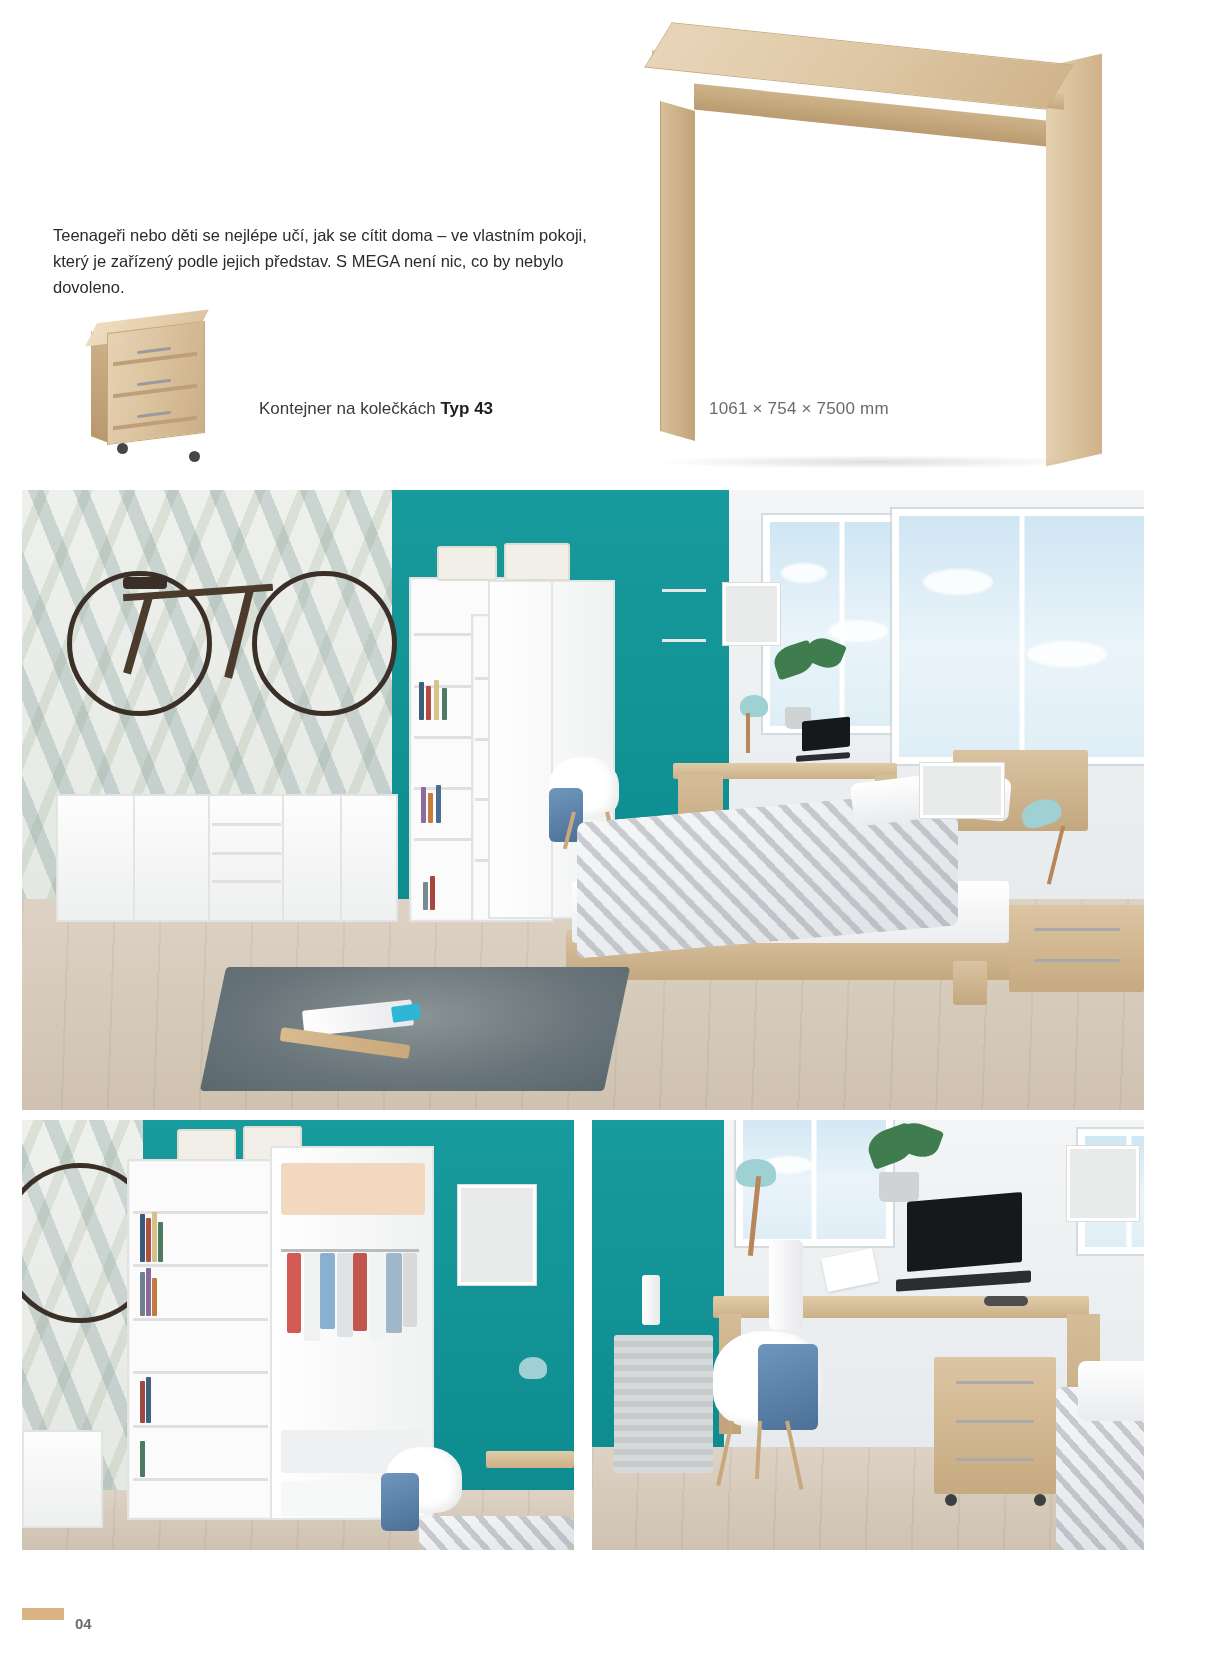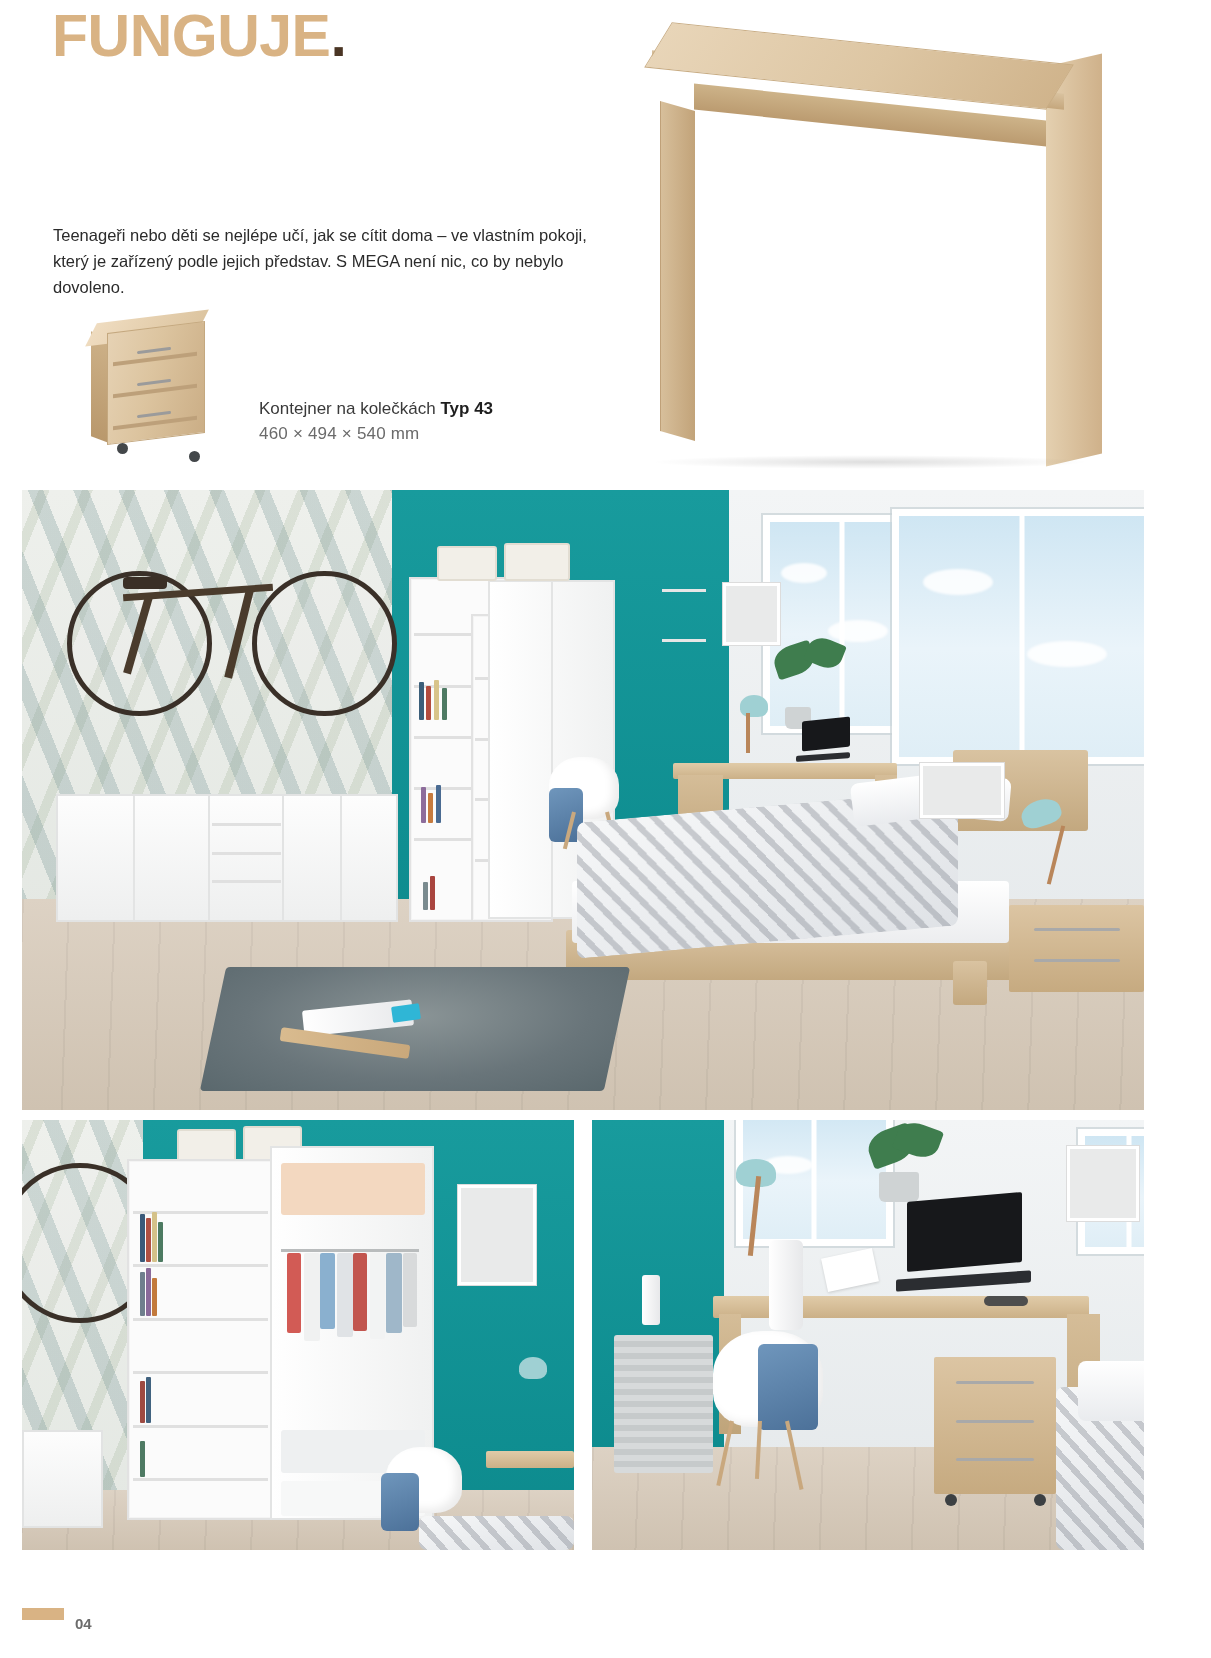--- a/index.html
+++ b/index.html
@@ -281,23 +281,20 @@
   }
   #footer-bar {
     position: absolute; left: 22px; top: 1608px; width: 42px; height: 12px;
     background: #d9b384;
   }
 </style>
 </head>
 <body>
 
 <div class="headline">
-  <span class="line2">
-    <span>FUNGUJE</span><span class="dot">.</span>
-  </span>
 </div>
 
 <p class="intro">Teenageři nebo děti se nejlépe učí, jak se cítit doma – ve vlastním pokoji, který je zařízený podle jejich představ. S MEGA není nic, co by nebylo dovoleno.</p>
 
 <div class="photo" id="pedestal-photo">
   <div class="ped-side"></div>
   <div class="ped-top"></div>
   <div class="ped-body"></div>
   <div class="ped-drawer" style="top:52px;"></div>
   <div class="ped-drawer" style="top:84px;"></div>
@@ -307,33 +304,33 @@
   <div class="ped-handle" style="left:52px;top:108px;"></div>
   <div class="ped-wheel" style="left:32px;"></div>
   <div class="ped-wheel" style="left:104px;bottom:8px;"></div>
 </div>
 
 <div class="caption" id="caption-container">
   <div class="ttl">
     <span>Kontejner na kolečkách</span>
     <b>Typ 43</b>
   </div>
-  <div class="dims">460 × 494 × 540 mm</div>
 </div>
 
 <div class="photo" id="desk-photo">
   <div class="desk-leg-right"></div>
   <div class="desk-back"></div>
   <div class="desk-leg-left"></div>
   <div class="desk-top2"></div>
   <div class="desk-top"></div>
   <div class="desk-shadow"></div>
 </div>
 
 <div class="caption" id="caption-desk">
+  <div class="dims">1061 × 754 × 7500 mm</div>
 </div>
 
 <div class="photo" id="room-main">
 
   <div class="wall-paper" style="width:33%;height:70%;"></div>
   <div class="wall-teal" style="left:33%;width:30%;"></div>
   <div class="wall-white" style="left:63%;width:37%;"></div>
   <div class="floor" style="height:34%;"></div>
 
   <div class="window" style="left:66%;top:4%;width:13%;height:33%;">

